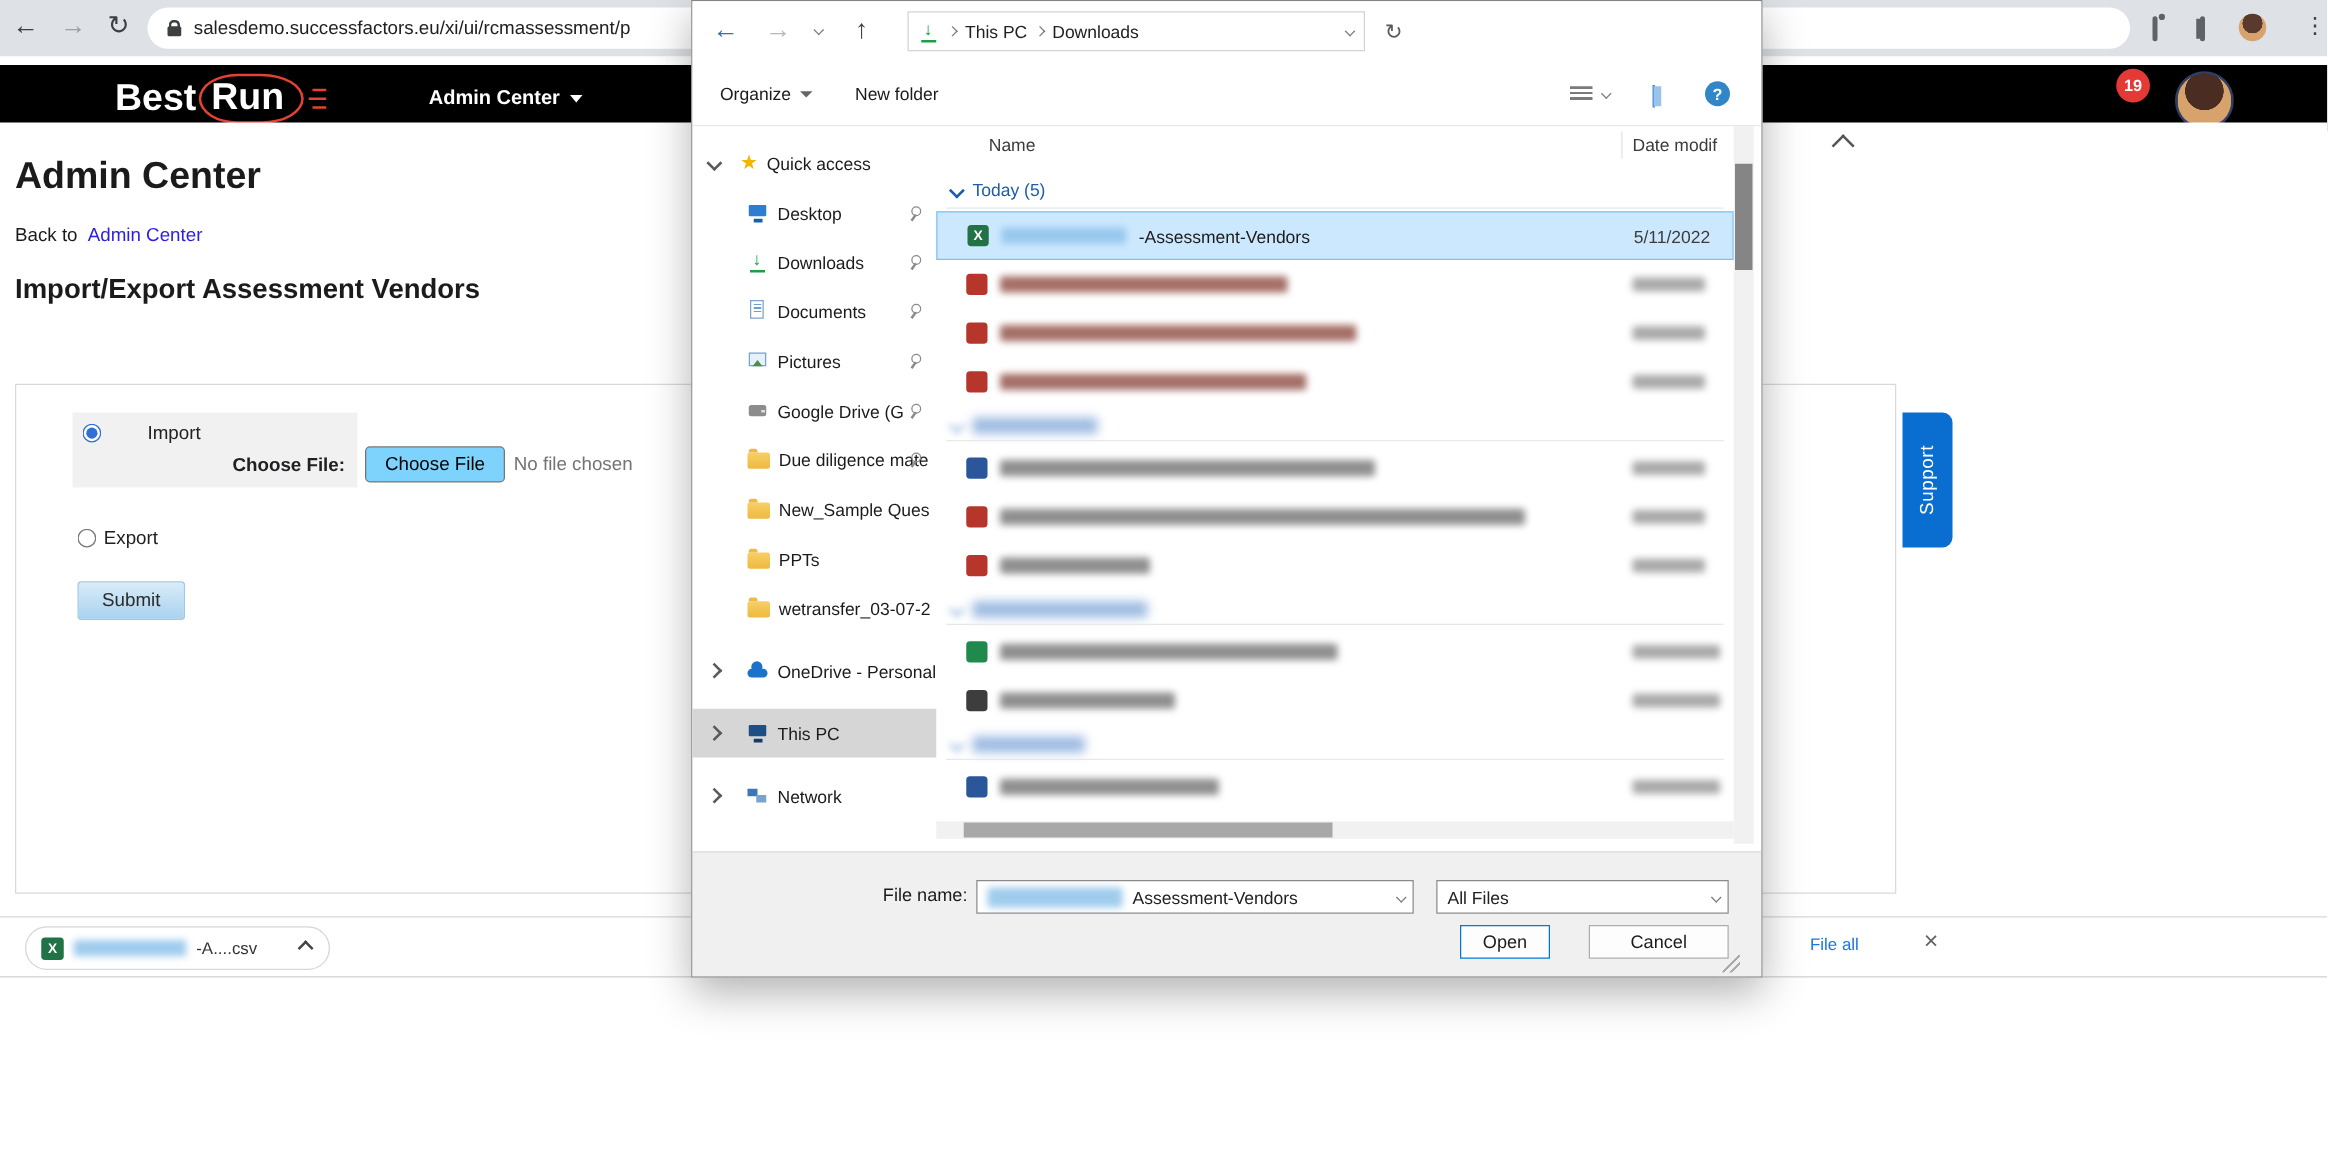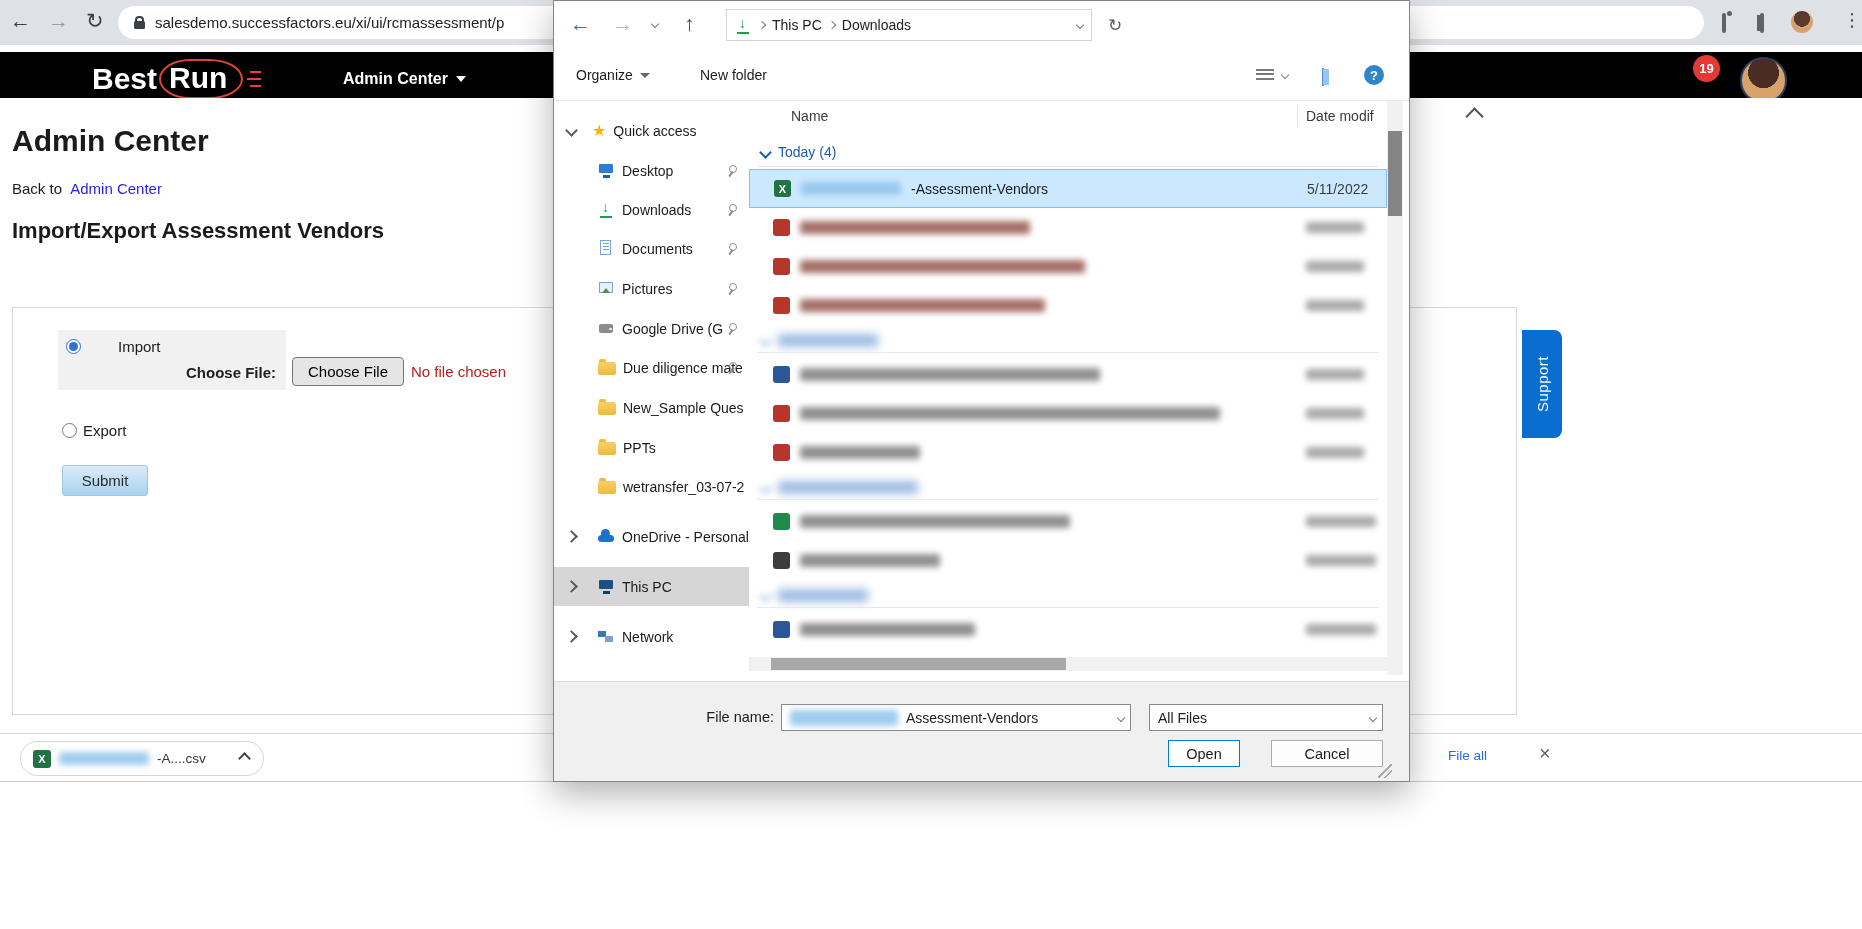--- a/index.html
+++ b/index.html
@@ -44,23 +44,23 @@
         background:radial-gradient(circle at 50% 32%,#4a2c22 0 42%,#d7a26b 43% 75%,#b06a8a 76%);}
   
   #page{left:0;top:98px;width:1862px;height:684px;background:#fff;}
   .h1{left:12px;top:26px;font-size:30px;font-weight:bold;color:#1b1b1b;}
   .backline{left:12px;top:82px;font-size:15px;color:#1b1b1b;}
   .link{color:#2a1ee0;cursor:pointer;}
   .h2{left:12px;top:120px;font-size:22px;font-weight:bold;color:#1b1b1b;}
   .panel{left:12px;top:209px;width:1505px;height:408px;border:1px solid #d9d9d9;box-sizing:border-box;}
   .graycell{left:45px;top:22px;width:228px;height:60px;background:#f1f1f1;}
   .radio{width:15px;height:15px;accent-color:#2f6fd6;margin:0 6px 0 0;}
-  .filebtn{left:279px;top:49px;width:112px;height:29px;background:#e5e5e5;border:1px solid #767676;
+  .filebtn{left:279px;top:49px;width:112px;height:29px;background:#7dd3fc;border:1px solid #767676;
         border-radius:4px;font-size:15px;font-family:"Liberation Sans",sans-serif;}
-  .nofile{left:398px;top:55px;font-size:15px;color:#b91c1c;}
+  .nofile{left:398px;top:55px;font-size:15px;color:#737373;}
   .submit{left:49px;top:157px;width:86px;height:31px;border:1px solid #9ec7e6;border-radius:3px;
         background:linear-gradient(#d9ecfa,#a9d2ef);font-size:15px;color:#2b2b2b;
         font-family:"Liberation Sans",sans-serif;}
   .chev{display:inline-block;width:7px;height:7px;border-right:2px solid #5a5a5a;border-bottom:2px solid #5a5a5a;flex:0 0 auto;}
   .cd{transform:rotate(45deg);} .cr{transform:rotate(-45deg);} .cu{transform:rotate(-135deg);}
   .chev.sm{width:5px;height:5px;border-width:1.5px;border-color:#7a7a7a;}
   .scrolltop{left:1468px;top:12px;}
   .scrolltop .chev{width:11px;height:11px;border-width:2.5px;border-color:#555;}
   .support{left:1522px;top:232px;width:40px;height:108px;background:#0a6ed1;border-radius:8px 0 0 8px;
         color:#fff;display:flex;align-items:center;justify-content:center;
@@ -261,21 +261,21 @@
         <span class="chev cd sm"></span>
       </div>
       <div class="a refreshbtn">↻</div>
     </div>
 
     <div class="a dlg-toolbar">
       <div class="a tbtn" style="left:22px;top:0;">
         <span>Organize</span>
         <span class="tri" style="border-top-width:5px;"></span>
       </div>
-      <div class="a tbtn" style="left:130px;top:0;margin-left:16px;">
+      <div class="a tbtn" style="left:130px;top:0;">
         <span>New folder</span>
       </div>
       <span class="a ic-viewlist" style="left:702px;top:20px;"></span>
       <span class="a chev cd sm" style="left:728px;top:23px;"></span>
       <span class="a ic-panes" style="left:768px;top:20px;"></span>
       <span class="a help" style="left:810px;top:16px;"></span>
     </div>
 
     <div class="a dlg-body">
 
@@ -344,21 +344,21 @@
 
       <div class="fpane">
         <div class="colhead">
           <span class="a" style="left:42px;top:7px;">Name</span>
           <span class="colsep"></span>
           <span class="a" style="left:557px;top:7px;">Date modif</span>
         </div>
 
         <div class="grp" style="top:38px;">
           <span class="chev cd"></span>
-          <span>Today (4)</span>
+          <span>Today (5)</span>
         </div>
         <div class="grule" style="top:65px;"></div>
 
         <div class="frow sel" style="top:68px;">
           <span class="fi fi-excel"></span>
           <span class="blurbar bb-sel" style="width:100px;"></span>
           <span class="fname">-Assessment-Vendors</span>
           <span class="fdate">5/11/2022</span>
         </div>
         <div class="frow" style="top:107px;">

